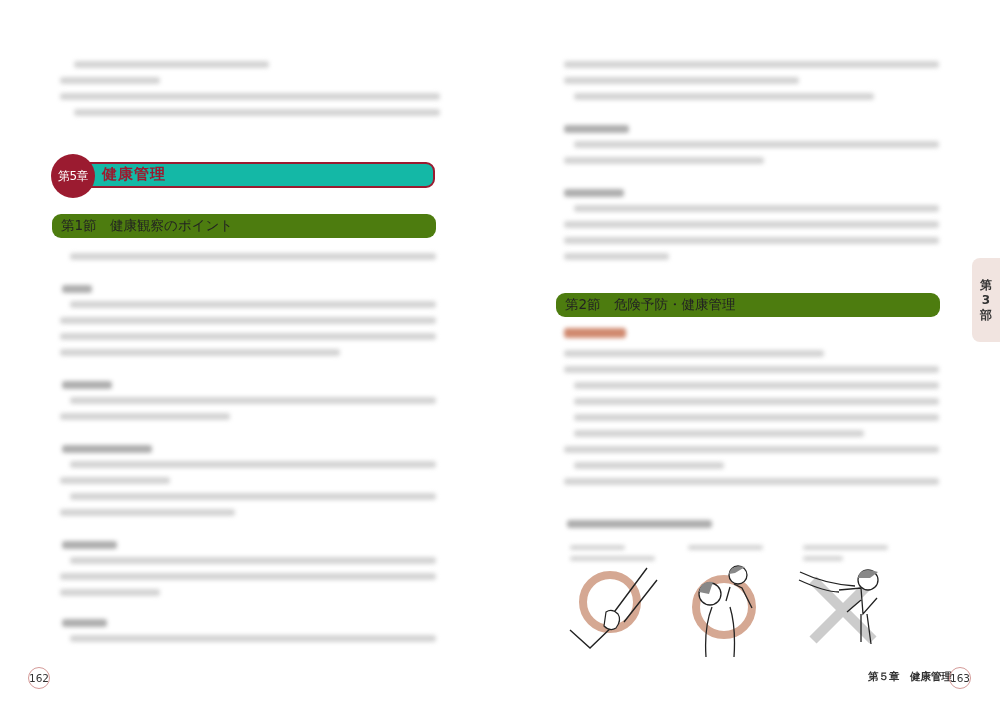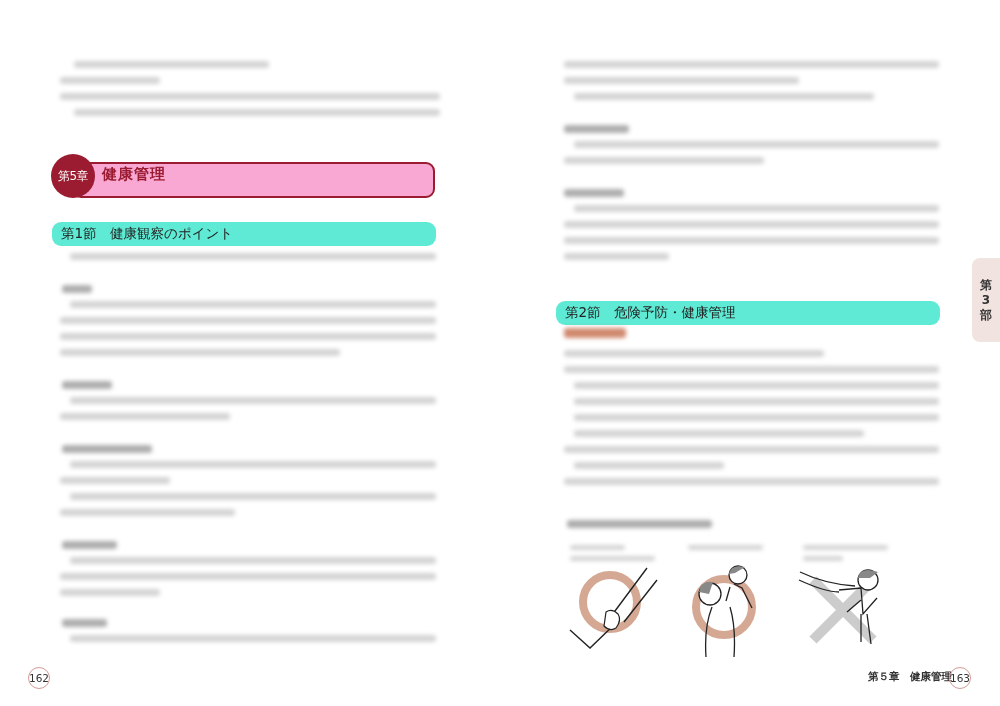--- a/index.html
+++ b/index.html
@@ -8,28 +8,28 @@
 
   .page { position: absolute; top: 0; height: 706px; }
   .page-left { left: 0; width: 500px; }
 
   
   .blur-line { position: absolute; height: 7px; background: #c9c9c9; border-radius: 3px; filter: blur(2.2px); opacity: 0.8; }
   .blur-head { position: absolute; height: 8px; background: #9a9a9a; border-radius: 3px; filter: blur(2px); opacity: 0.8; }
   .blur-red { position: absolute; height: 10px; background: #c0623f; border-radius: 3px; filter: blur(2.2px); opacity: 0.75; }
 
   
-  .chapter-bar { position: absolute; left: 72px; top: 162px; width: 363px; height: 36px;
-    background: #f9a8d4; border: 2px solid #9b1b30; border-radius: 9px; }
+  .chapter-bar { position: absolute; left: 72px; top: 162px; width: 363px; height: 26px;
+    background: #14b8a6; border: 2px solid #9b1b30; border-radius: 9px; }
   .chapter-title { position: absolute; left: 28px; top: 1px; font-size: 15px; font-weight: bold; color: #9b1b30; letter-spacing: 1px; }
   .chapter-badge { position: absolute; left: 51px; top: 154px; width: 44px; height: 44px; border-radius: 50%;
     background: #9b1b30; color: #fff; display: flex; align-items: center; justify-content: center; }
   .chapter-badge span { font-size: 12px; font-weight: normal; letter-spacing: -0.5px; }
 
-  .section-bar { position: absolute; height: 24px; background: #5eead4; border-radius: 9px; margin-top: 8px; }
+  .section-bar { position: absolute; height: 24px; background: #4d7c0f; border-radius: 9px; }
   .section-title { position: absolute; left: 9px; top: 3px; font-size: 13.5px; color: #222; white-space: pre; }
 
   .side-tab { position: absolute; left: 972px; top: 258px; width: 28px; height: 84px; background: #f1e4e0;
     border-radius: 8px 0 0 8px; display: flex; flex-direction: column; align-items: center; justify-content: center; }
   .side-tab span { font-size: 12px; font-weight: bold; color: #333; line-height: 15px; }
 
   .page-num { position: absolute; top: 667px; width: 22px; height: 22px; border-radius: 50%; border: 1.5px solid #d49a98;
     font-size: 10.5px; display: flex; align-items: center; justify-content: flex-start; color: #333; }
   .running-footer { position: absolute; top: 670px; left: 868px; font-size: 10.5px; font-weight: bold; color: #333; white-space: pre; }
 

